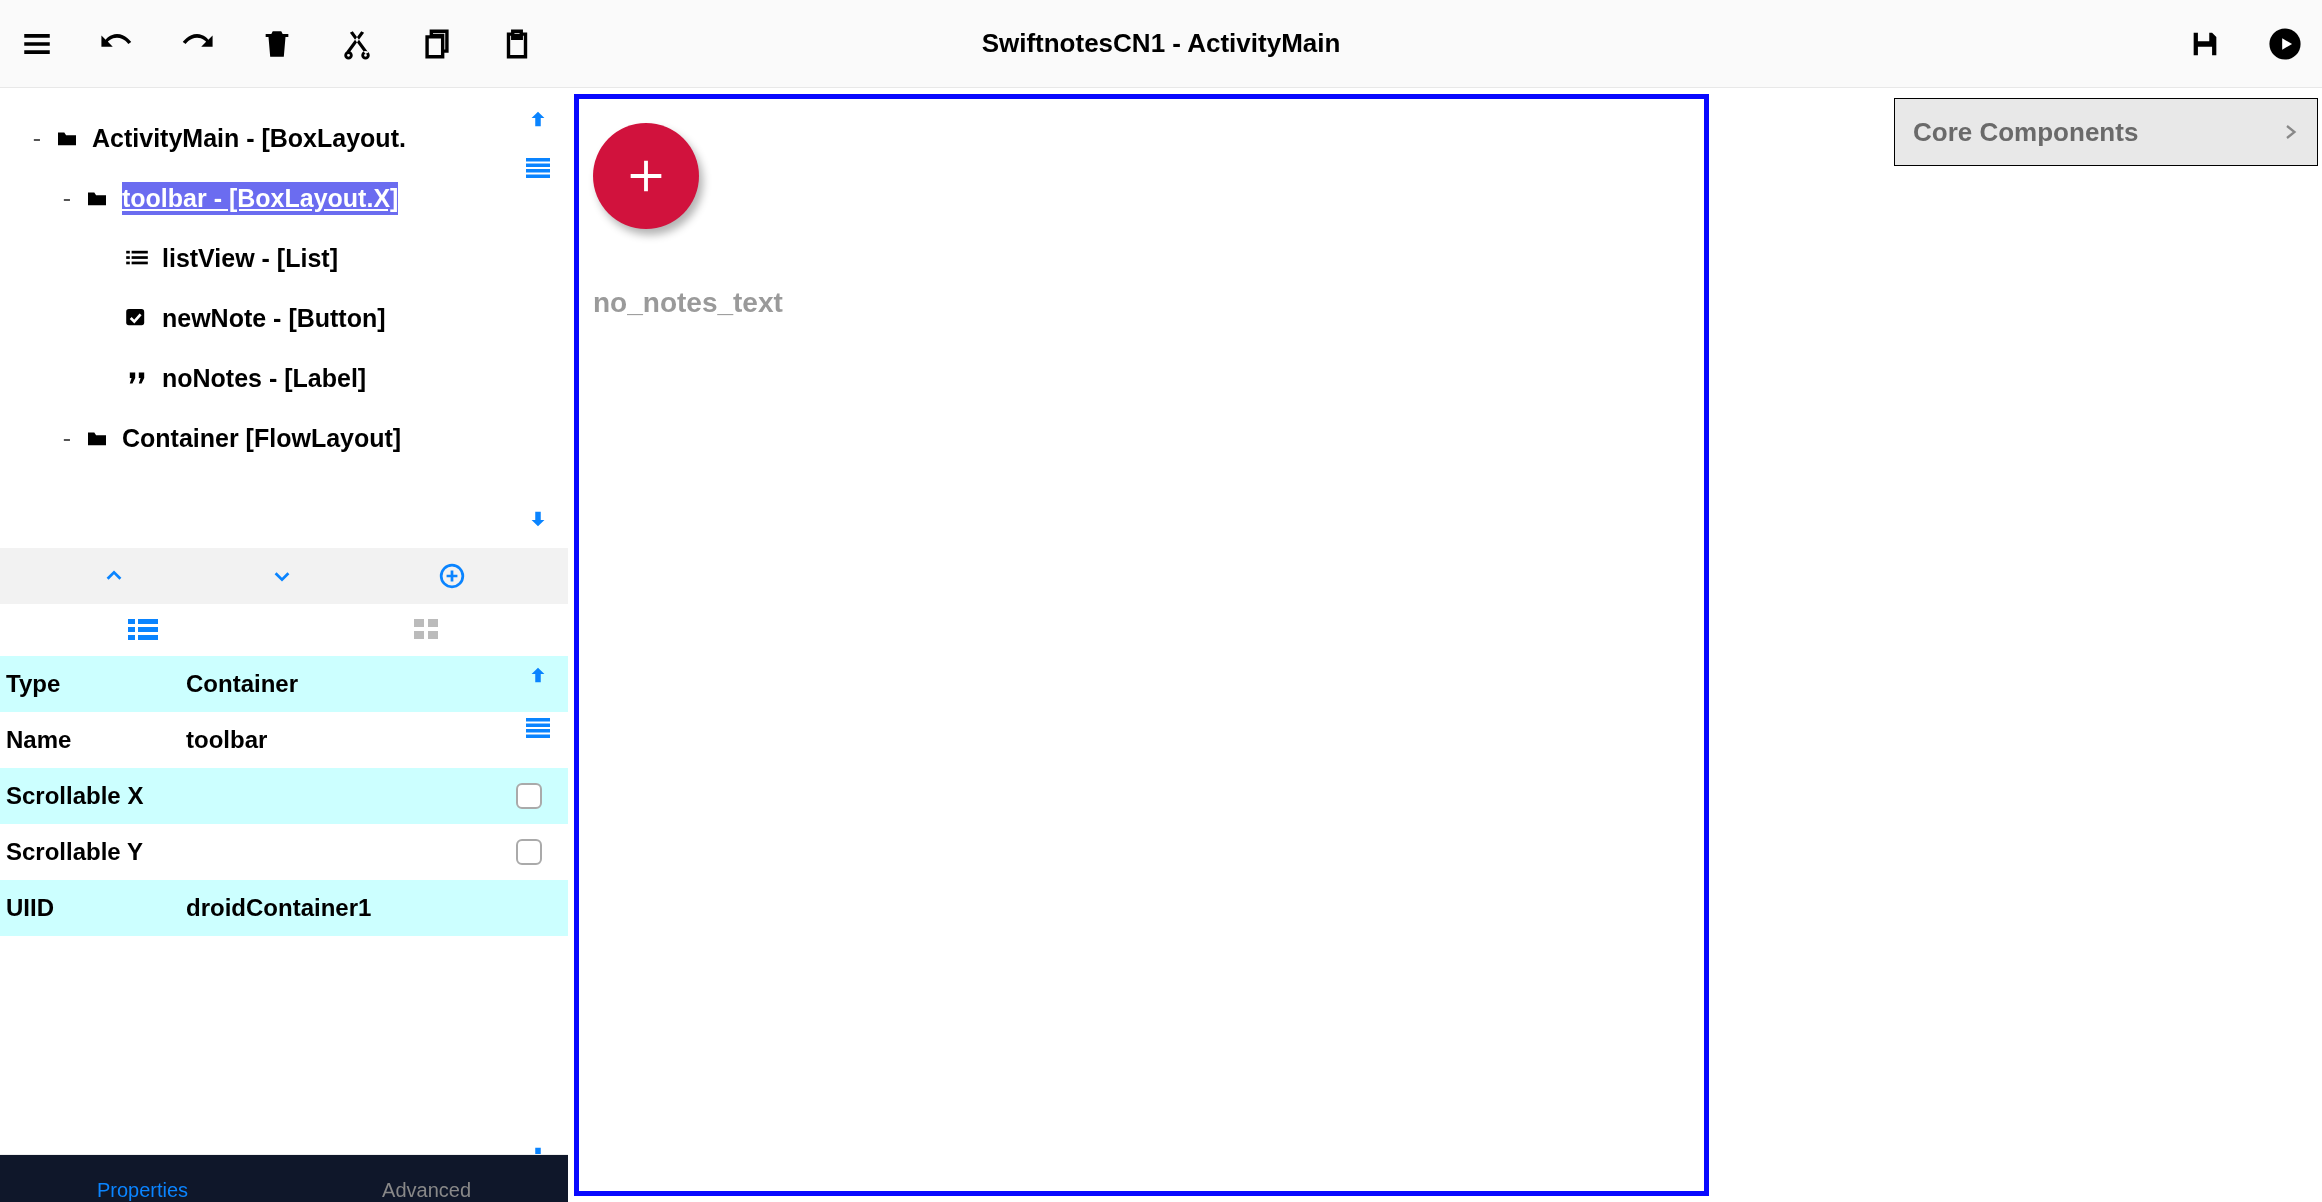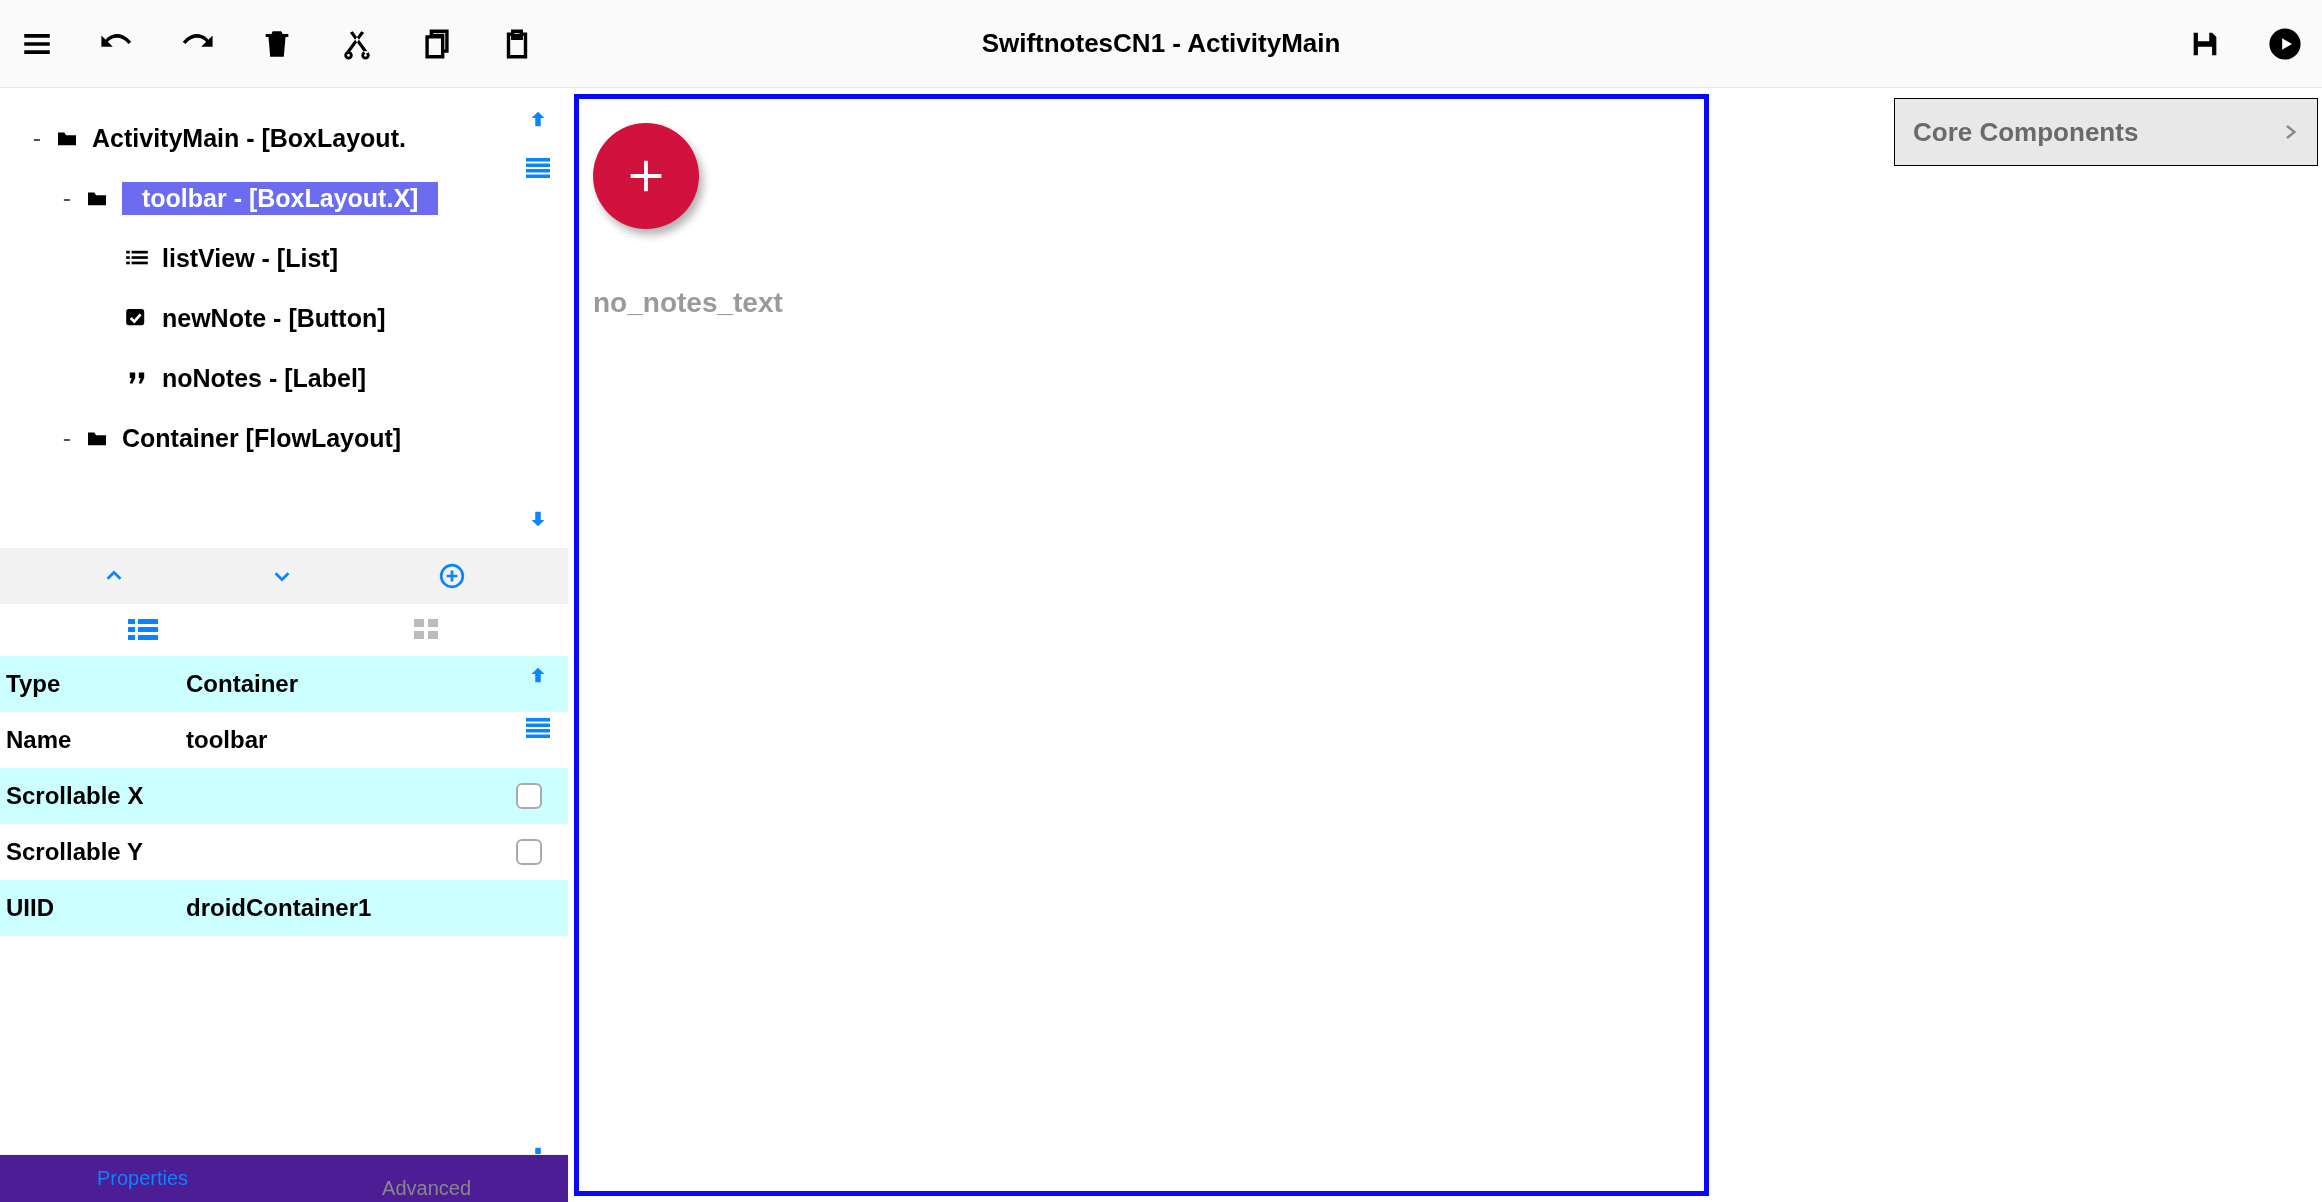--- a/index.html
+++ b/index.html
@@ -68,21 +68,22 @@
     gap: 10px;
     cursor: pointer;
   }
   .tree-row .indent { display:inline-block; }
   .tree-row .toggle { width: 18px; text-align:center; color:#555; font-weight:normal;}
   .tree-row .node-icon { width: 26px; text-align:center; }
   .tree-row .label { white-space: nowrap; }
   .tree-row.selected .label {
     background: #6b6cf0;
     color: #fff;
-    padding: 2px 20px;
+    padding: 2px 0;
+    text-decoration: underline;
   }
   .tree-side-icons {
     position: absolute;
     right: 18px;
     top: 20px;
     display: flex;
     flex-direction: column;
     gap: 28px;
     align-items: center;
   }
@@ -135,25 +136,25 @@
     display:flex;flex-direction:column;gap:32px;align-items:center;
   }
   .props-side-icons .down { position:absolute; top: 480px;}
   .props-tabs {
     position: absolute;
     bottom: 0;
     left: 0;
     right: 0;
     height: 48px;
     display: flex;
-    align-items: center;
+    align-items: flex-end;
     justify-content: space-around;
     font-size: 20px;
     border-top: 1px solid #eee;
-    background:#4c1d95;
+    background:#0f172a;
   }
   .props-tabs .active { color:#0a84ff; }
   .props-tabs .inactive { color:#888;margin-top:19px; }
 
   
   .canvas-wrap {
     flex: 1;
     position: relative;
     padding: 6px;
   }

